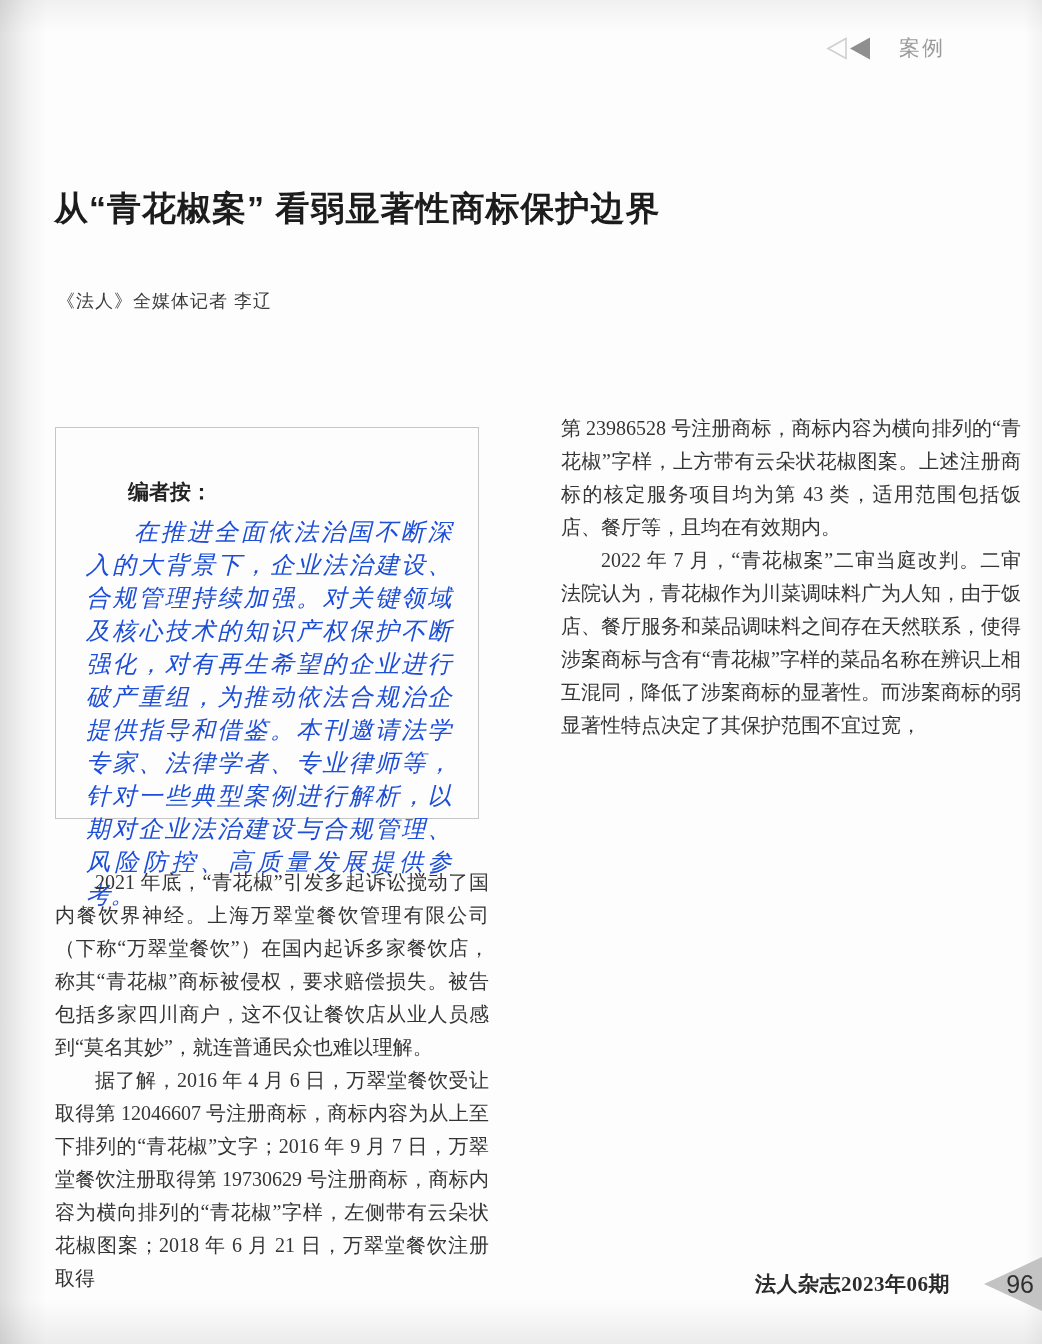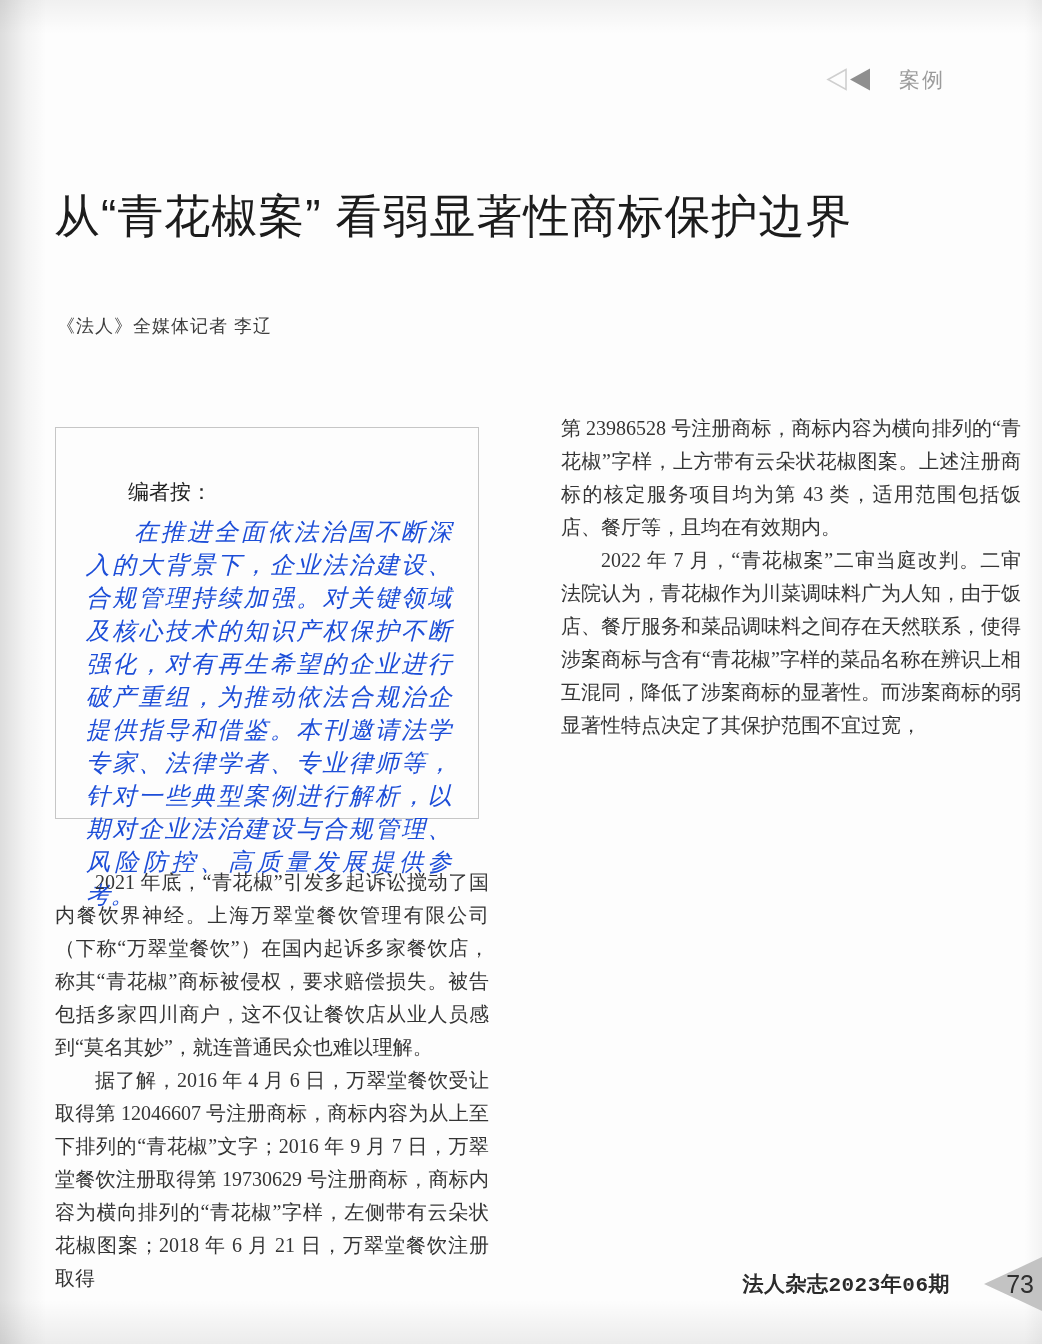--- a/index.html
+++ b/index.html
@@ -18,51 +18,51 @@
                  background:linear-gradient(90deg, rgba(0,0,0,0.13), rgba(0,0,0,0.04) 55%, rgba(0,0,0,0)); }
   .edge-top    { left:0; right:0; top:0; height:34px;
                  background:linear-gradient(180deg, rgba(0,0,0,0.05), rgba(0,0,0,0)); }
   .edge-bottom { left:0; right:0; bottom:0; height:44px;
                  background:linear-gradient(0deg, rgba(0,0,0,0.07), rgba(0,0,0,0)); }
   .edge-right  { right:0; top:0; bottom:0; width:18px;
                  background:linear-gradient(270deg, rgba(0,0,0,0.04), rgba(0,0,0,0)); }
 
   .page-header {
     position:absolute; top:34px; right:97px;
-    display:flex; align-items:flex-start; gap:26px;margin-top:32px;
+    display:flex; align-items:flex-end; gap:26px;
   }
   .header-icon svg { display:block; }
   .header-label {
     font-family:"Liberation Sans","DejaVu Sans",sans-serif;
     font-size:21px; color:#9b9b9b; letter-spacing:2px;
   }
 
   .article-title {
     position:absolute; left:54px; top:186px; margin:0;
     width:900px;
     font-family:"Liberation Sans","DejaVu Sans",sans-serif;
-    font-size:46px; font-weight:normal; letter-spacing:1px;
+    font-size:34px; font-weight:bold; letter-spacing:1px;
     color:#1c1c1c; white-space:nowrap;
   }
   .byline {
     position:absolute; left:57px; top:289px;
     font-family:"Liberation Sans","DejaVu Sans",sans-serif;
-    font-size:18px; color:#3d3d3d; letter-spacing:1px;margin-top:25px;
+    font-size:18px; color:#3d3d3d; letter-spacing:1px;
   }
 
   .editor-note {
     position:absolute; left:55px; top:427px;
     width:424px; height:392px; box-sizing:border-box;
     border:1px solid #c6c6c6;
     padding:50px 26px 0 30px;
     background:#fdfdfd;
   }
   .editor-note-label {
     font-family:"Liberation Sans","DejaVu Sans",sans-serif;
-    font-size:21px; font-weight:normal; color:#222;
+    font-size:21px; font-weight:bold; color:#222;
     text-indent:2em; margin-bottom:10px;
   }
   .editor-note-body {
     margin:0;
     font-style:italic;
     font-size:24px; line-height:33px;
     text-align:justify; text-justify:inter-character;
     text-indent:2em; color:#1d4ed8;
     letter-spacing:0.5px;
   }
@@ -73,21 +73,21 @@
   .body-para {
     margin:0;
     font-size:20px; line-height:33px;
     text-align:justify; text-justify:inter-character;
     color:#343434;
   }
   .body-para.indent { text-indent:2em; }
 
   .journal-info {
     position:absolute; right:92px; top:1270px;
-    font-family:Liberation Mono, monospace;
+    font-family:Liberation Serif, serif;
     font-size:21px; font-weight:bold; color:#2b2b2b;
     letter-spacing:0.5px;
   }
   .page-badge {
     position:absolute; right:0; top:1256px;
     width:58px; height:56px;
     background:#c3c3c3;
     clip-path:polygon(0 50%, 100% 2%, 100% 98%);
     display:flex; align-items:center; justify-content:flex-end;
     padding-right:8px; box-sizing:border-box;
@@ -132,16 +132,16 @@
   </div>
 
   <div class="col col-right">
     <p class="body-para">第 23986528 号注册商标，商标内容为横向排列的“青花椒”字样，上方带有云朵状花椒图案。上述注册商标的核定服务项目均为第 43 类，适用范围包括饭店、餐厅等，且均在有效期内。</p>
     <p class="body-para indent">2022 年 7 月，“青花椒案”二审当庭改判。二审法院认为，青花椒作为川菜调味料广为人知，由于饭店、餐厅服务和菜品调味料之间存在天然联系，使得涉案商标与含有“青花椒”字样的菜品名称在辨识上相互混同，降低了涉案商标的显著性。而涉案商标的弱显著性特点决定了其保护范围不宜过宽，</p>
   </div>
 
   <span class="journal-info">法人杂志2023年06期</span>
 
   <div class="page-badge">
-    <span class="page-number">73</span>
+    <span class="page-number">96</span>
   </div>
 
 </div>
 
 </body></html>

